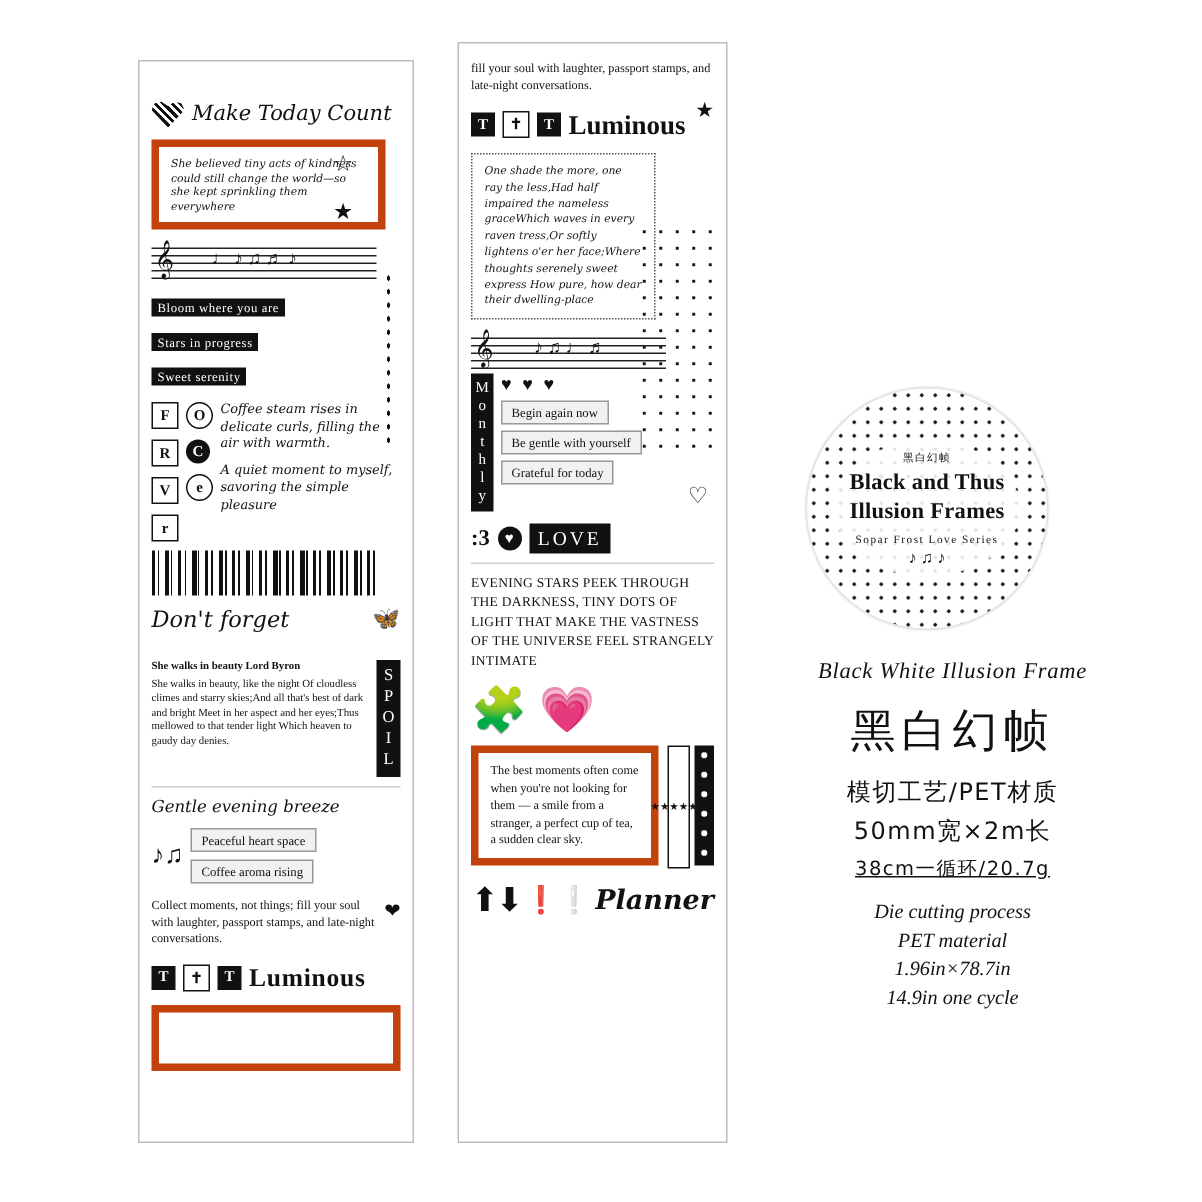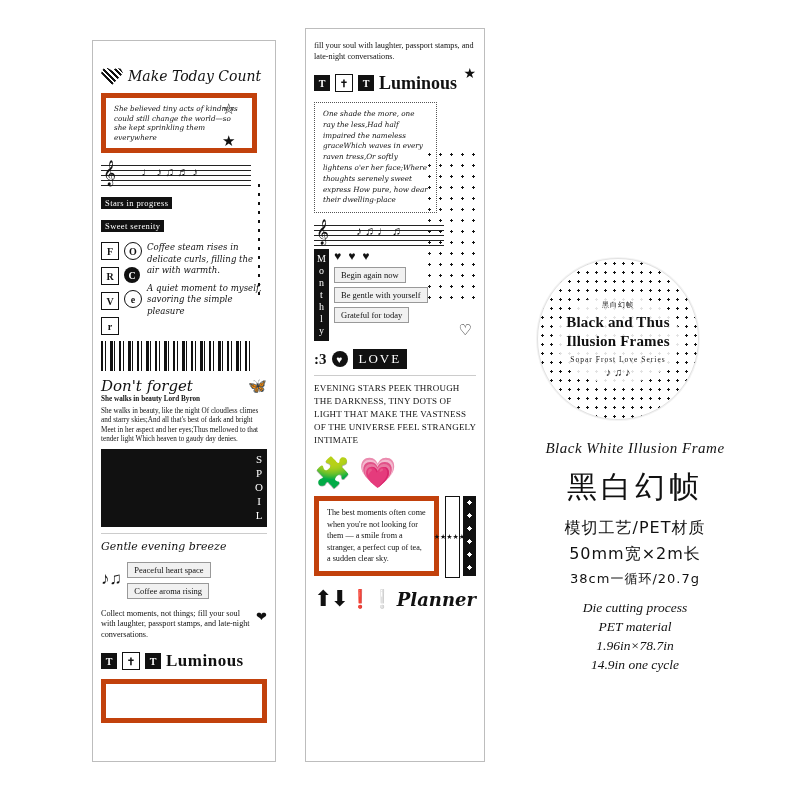--- a/index.html
+++ b/index.html
@@ -100,21 +100,21 @@
   }
   .logo-title{font-size:15px;font-weight:bold;line-height:1.25;letter-spacing:.2px;}
   .logo-sub{font-size:7.5px;letter-spacing:1px;margin-top:4px;}
   .logo-stamp{font-size:7px;letter-spacing:1px;margin-bottom:3px;}
 
   
   #info{position:absolute;left:500px;top:440px;width:270px;text-align:center;}
   #info .en-title{font-style:italic;font-size:15px;letter-spacing:.5px;margin-bottom:10px;}
   #info .cn-title{font-size:30px;letter-spacing:4px;margin:4px 0 10px;font-family:"DejaVu Sans", sans-serif;}
   #info .cn-line{font-size:16px;letter-spacing:1px;margin:5px 0;font-family:"DejaVu Sans", sans-serif;}
-  #info .cn-small{font-size:13px;letter-spacing:1px;margin:5px 0;font-family:"DejaVu Sans", sans-serif;}
+  #info .cn-small{font-size:13px;letter-spacing:1px;margin:5px 0;font-family:"DejaVu Sans", sans-serif;text-decoration:underline;}
   #info .en-line{font-style:italic;font-size:13.5px;margin:3px 0;}
 
   .hearts{letter-spacing:2px;}
   .flexrow{display:flex;align-items:center;gap:5px;}
   .spread{display:flex;align-items:center;justify-content:space-between;}
 </style>
 </head>
 <body>
 
 <div class="canvas">
@@ -135,20 +135,21 @@
         <i style="top:4px"></i>
           <i style="top:9px"></i>
           <i style="top:14px"></i>
           <i style="top:19px"></i>
           <i style="top:24px"></i>
         <span style="position:absolute;left:2px;top:-1px;font-size:22px;">𝄞</span>
         <span style="position:absolute;left:40px;top:4px;font-size:12px;">♩ ♪ ♫ ♬ ♪</span>
       </div>
     </div>
 
+    <div class="row" style="margin-top:8px;"><span class="inv">Bloom where you are</span></div>
     <div class="row" style="margin-top:5px;"><span class="inv">Stars in progress</span></div>
     <div class="row" style="margin-top:5px;"><span class="inv">Sweet serenity</span></div>
 
     <div class="row flexrow" style="margin-top:9px;align-items:flex-start;">
       <div style="display:flex;flex-direction:column;gap:7px;">
         <span class="wht-sq">F</span>
         <span class="wht-sq">R</span>
         <span class="wht-sq">V</span>
         <span class="wht-sq">r</span>
       </div>
@@ -165,21 +166,21 @@
 
     <div class="row flexrow" style="margin-top:6px;">
       <div class="barcode"></div>
     </div>
 
     <div class="row spread" style="margin-top:6px;">
       <span class="script" style="font-size:15px;">Don't forget</span>
       <span style="font-size:15px;">🦋</span>
     </div>
 
-    <div class="row" style="margin-top:0;display:flex;gap:4px;flex-direction:column;">
+    <div class="row" style="margin-top:18px;display:flex;gap:4px;">
       <div class="tiny" style="flex:1;">
         <div style="font-weight:bold;">She walks in beauty Lord Byron</div>
         <div style="margin-top:2px;">She walks in beauty, like the night Of cloudless climes and starry skies;And all that's best of dark and bright Meet in her aspect and her eyes;Thus mellowed to that tender light Which heaven to gaudy day denies.</div>
       </div>
       <span class="vert-word">SPOIL</span>
     </div>
 
     <div class="sep"></div>
 
     <div class="row script" style="font-size:11px;">Gentle evening breeze</div>

